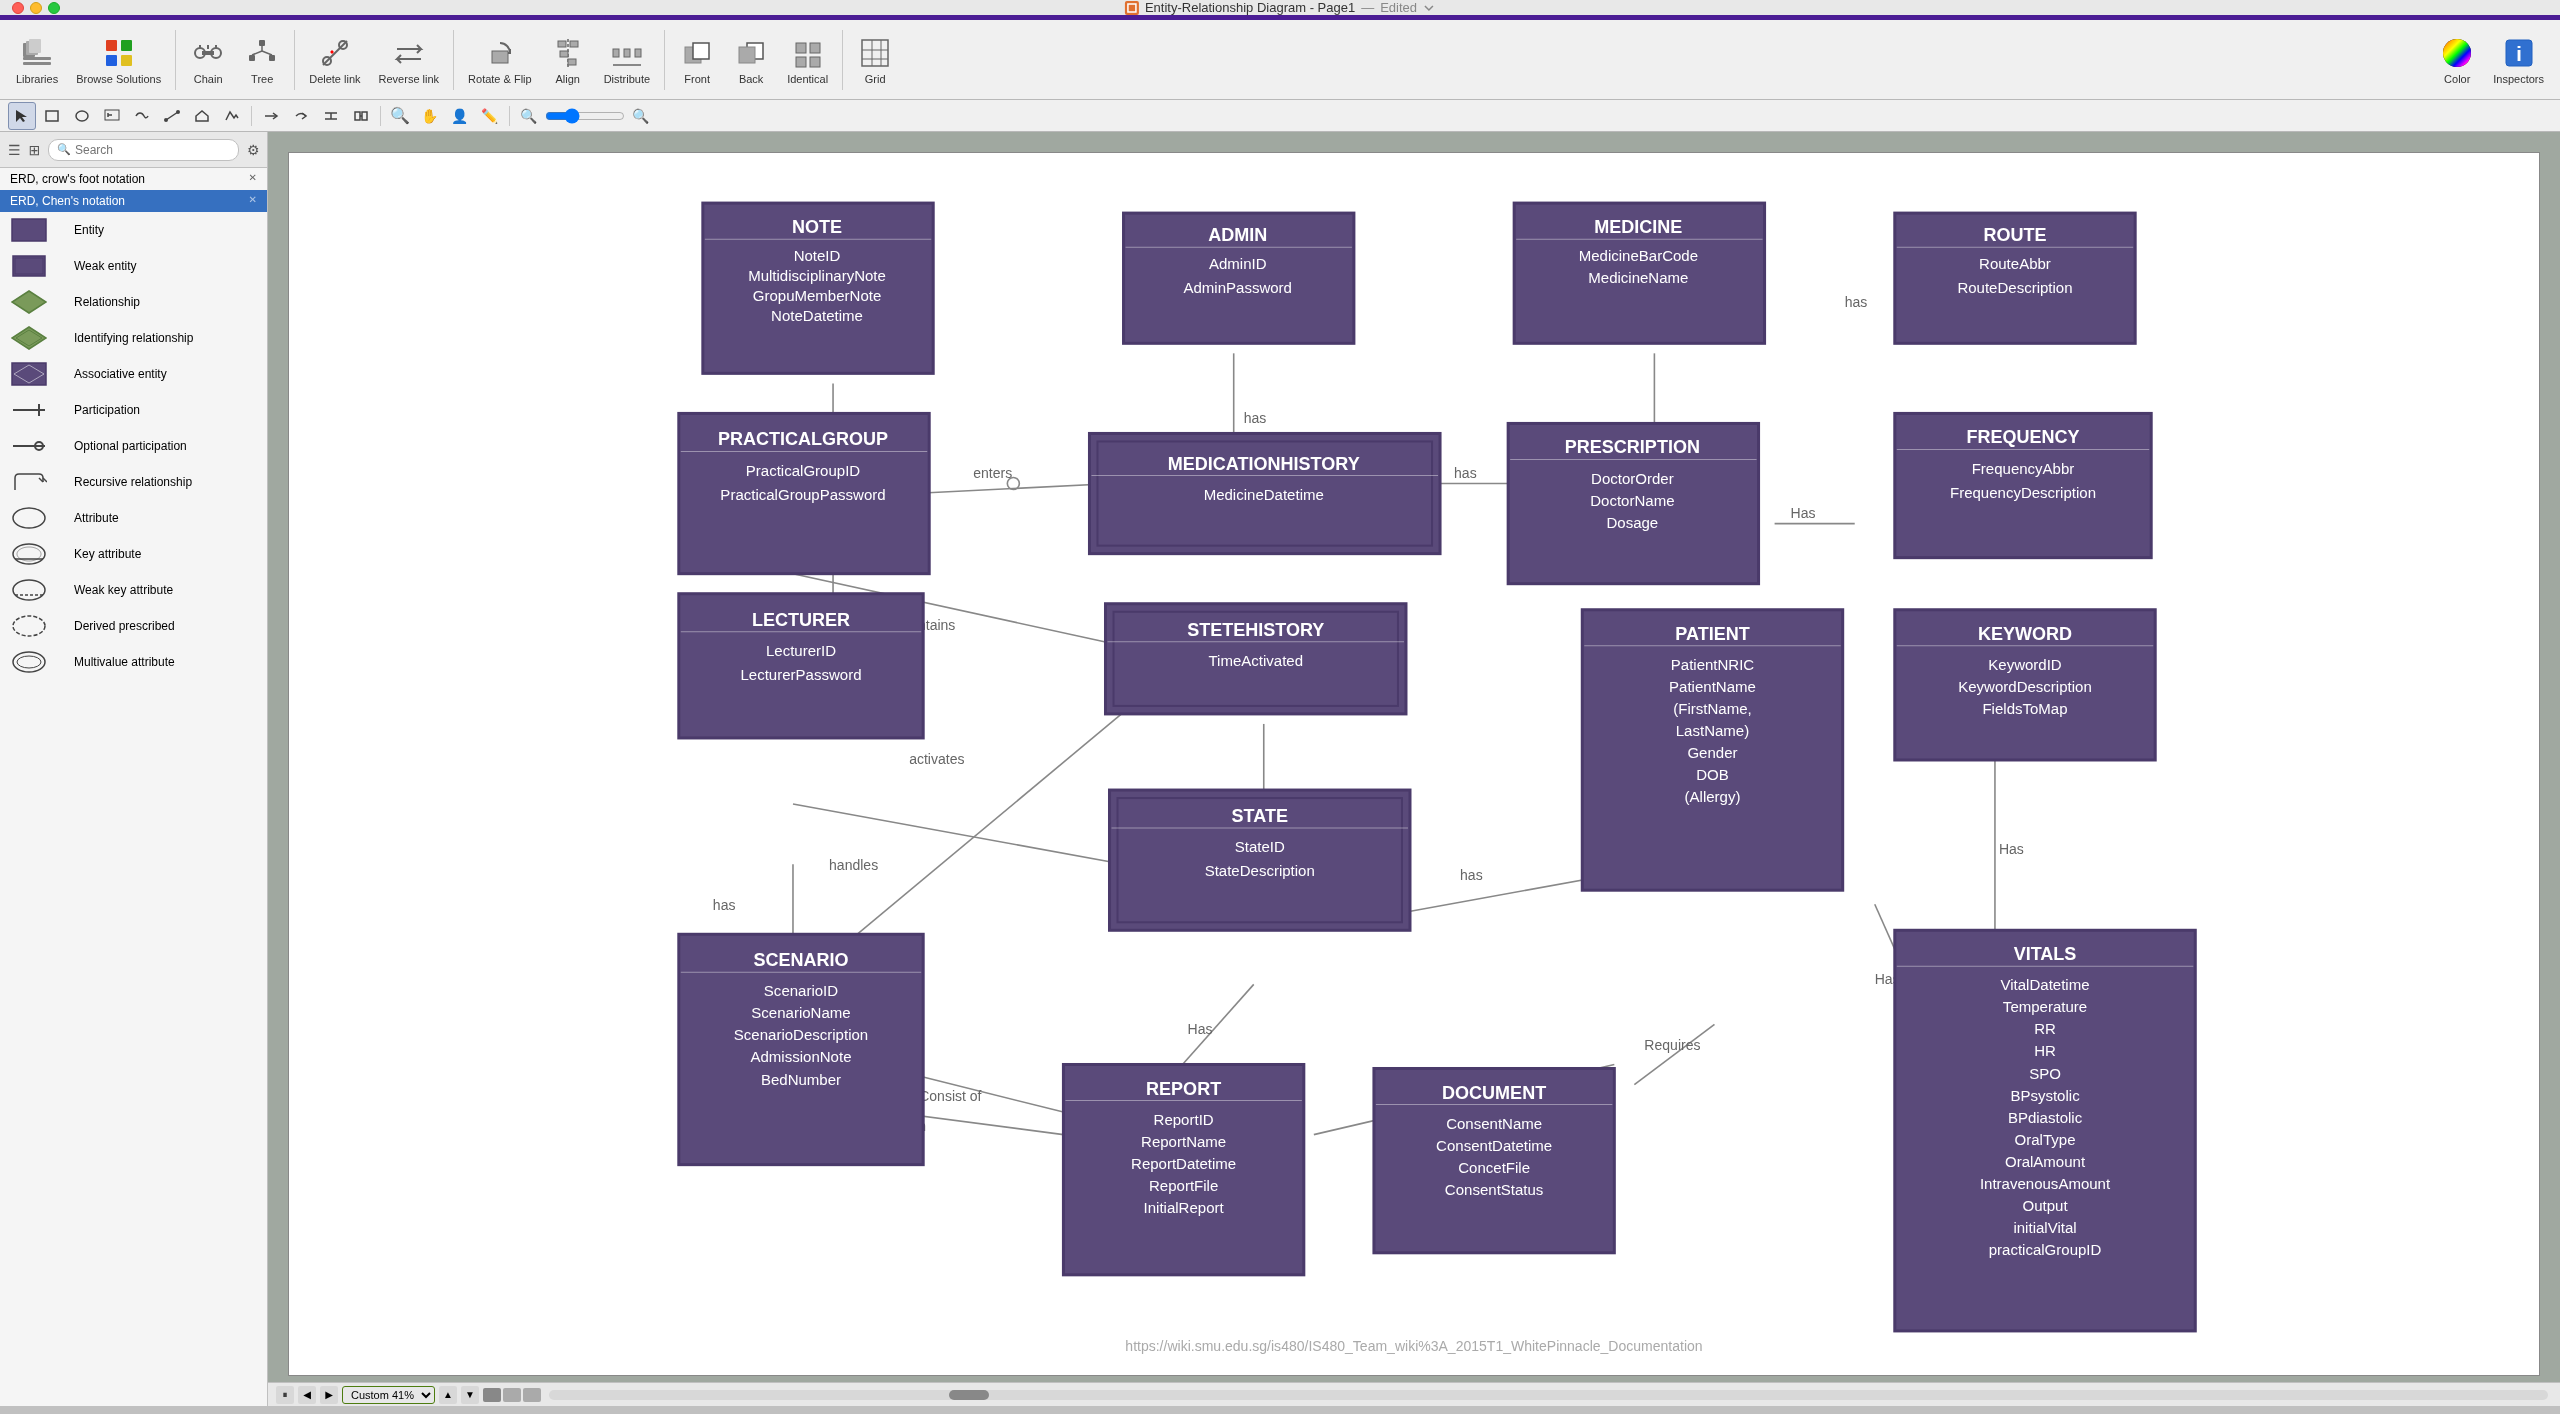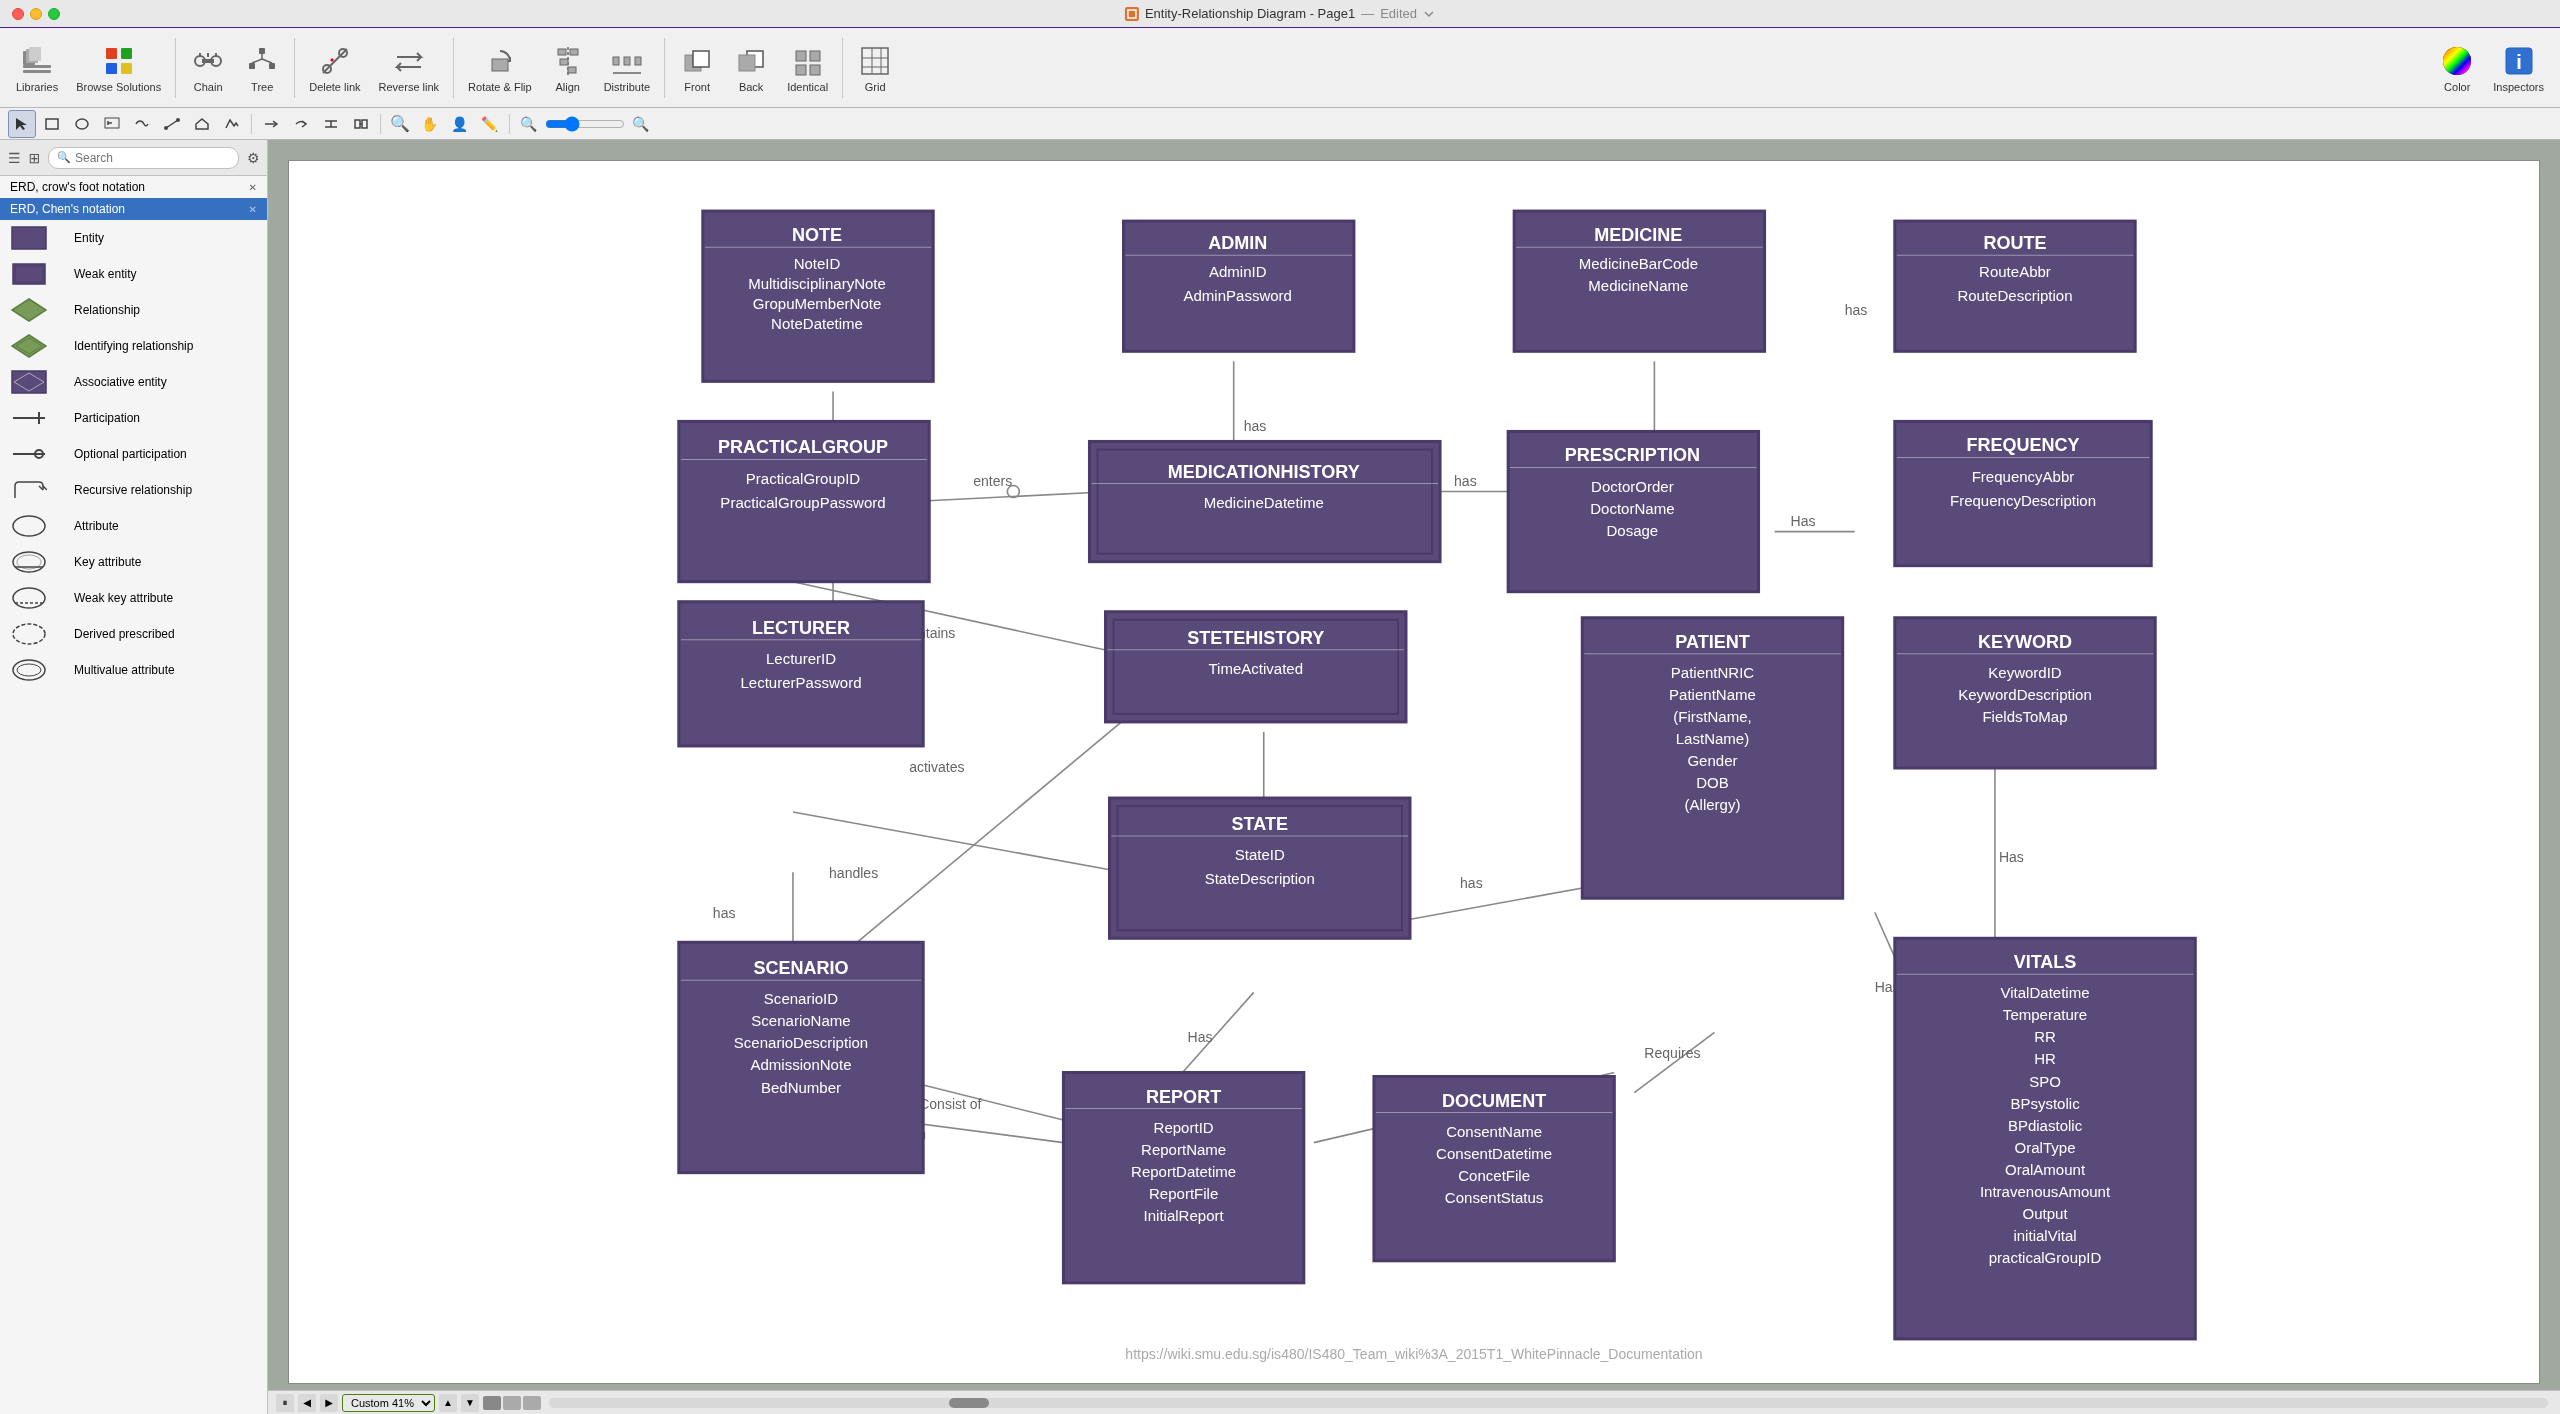--- a/index.html
+++ b/index.html
@@ -1,25 +1,25 @@
 <!DOCTYPE html>
 <html><head>
   <meta charset="utf-8">
   <style>
     * { box-sizing: border-box; margin: 0; padding: 0; }
     body { font-family: -apple-system, BlinkMacSystemFont, 'Helvetica Neue', Arial, sans-serif; background: #c0c0c0; overflow: hidden; user-select: none; }
 
     
     #titlebar {
-      height: 28px;
+      height: 20px;
       background: #e8e8e8;
       display: flex;
       align-items: center;
       padding: 0 12px;
-      border-bottom: 1px solid #4c1d95;
+      border-bottom: 5px solid #4c1d95;
       position: relative;
     }
     .traffic-lights { display: flex; gap: 6px; align-items: center; }
     .tl { width: 12px; height: 12px; border-radius: 50%; }
     .tl-red { background: #ff5f57; border: 1px solid #e0443e; }
     .tl-yellow { background: #febc2e; border: 1px solid #d4a017; }
     .tl-green { background: #28c840; border: 1px solid #1aab29; }
     .title-text { position: absolute; left: 50%; transform: translateX(-50%); font-size: 13px; color: #333; display: flex; align-items: center; gap: 6px; }
     .title-icon { width: 14px; height: 14px; background: #e07030; border-radius: 2px; display: inline-flex; align-items: center; justify-content: center; }
 
@@ -97,21 +97,21 @@
       display: flex;
       align-items: center;
       padding: 0 8px;
       gap: 4px;
     }
     #search-box input {
       border: none; outline: none; background: transparent; font-size: 12px; flex: 1; color: #333;
     }
 
     .lib-item {
-      display: flex; align-items: center; justify-content: space-between;
+      display: flex; justify-content: space-between;
       padding: 4px 10px; font-size: 12px; cursor: pointer;
     }
     .lib-item.active { background: #3670c0; color: white; }
     .lib-item .close-btn { font-size: 10px; opacity: 0.6; }
 
     .shape-item {
       display: flex; align-items: center; gap: 26px;
       padding: 5px 10px; font-size: 12px; cursor: pointer;
     }
     .shape-preview { width: 38px; height: 26px; display: flex; align-items: center; justify-content: center; flex-shrink: 0; }

